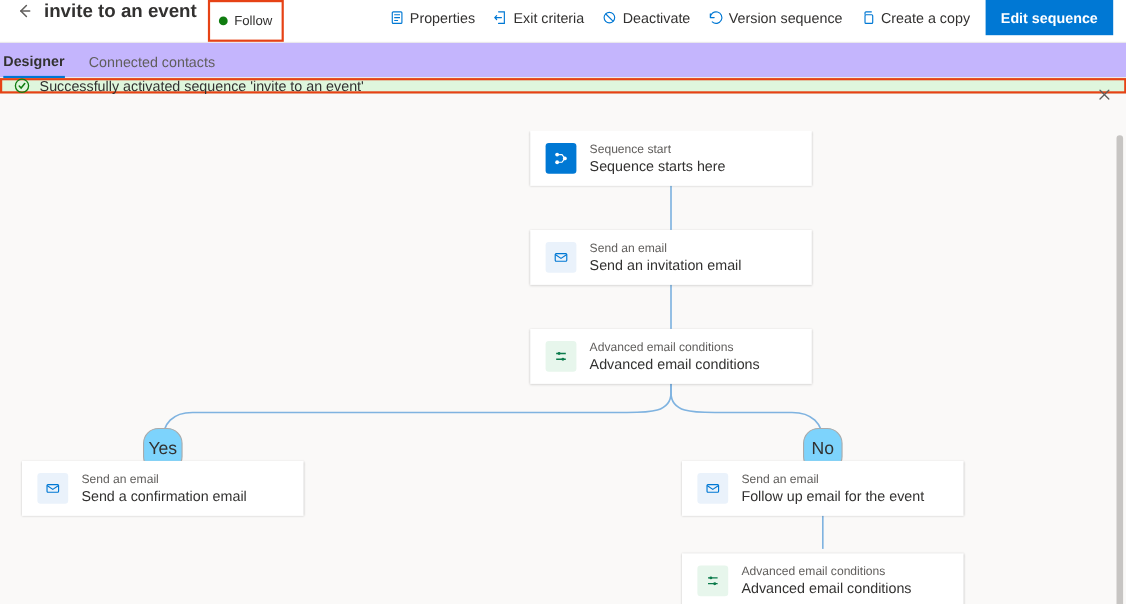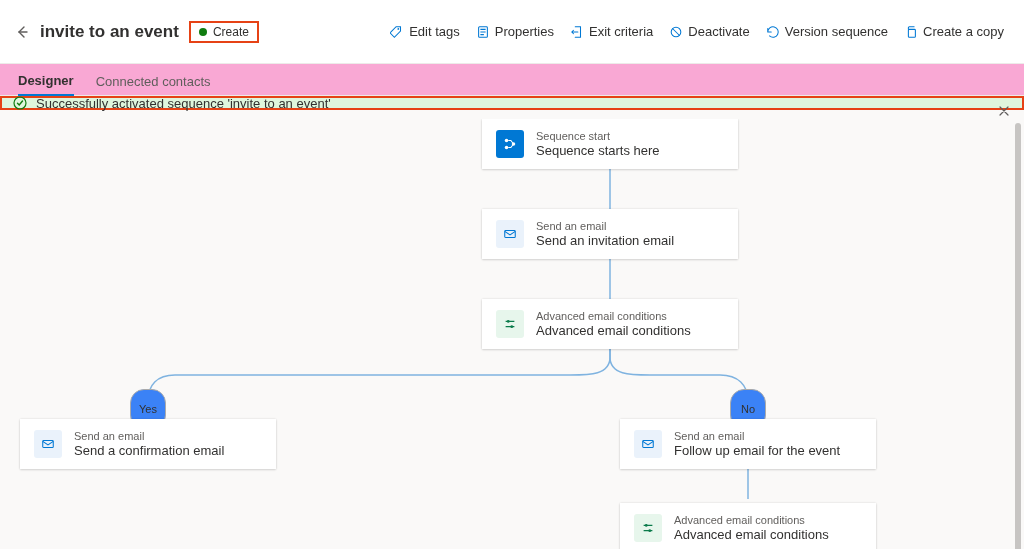--- a/index.html
+++ b/index.html
@@ -1,77 +1,70 @@
 <!DOCTYPE html>
 <html><head>
 <meta charset="utf-8">
 <style>
   * { box-sizing: border-box; margin: 0; padding: 0; font-family: "Segoe UI", sans-serif; }
   body { width: 1024px; height: 549px; background: #faf9f8; position: relative; overflow: hidden; font-size: 13px; color: #323130; }
 
   
-  .hdr { background: #fff; height: 64px; display: flex; align-items: center; padding: 0 12px; border-bottom: 1px solid #edebe9; }
+  .hdr { background: #fff; height: 39px; display: flex; padding: 0 12px; border-bottom: 1px solid #edebe9; }
   .back { width: 20px; height: 20px; display: flex; align-items: center; justify-content: center; color: #605e5c; cursor: pointer; margin-right: 8px; }
   .title { font-size: 17px; font-weight: 600; color: #323130; margin-right: 10px; }
   .status-chip { display: inline-flex; align-items: center; border: 2px solid #e64215; padding: 2px 8px; font-size: 12px; color: #323130; }
   .status-dot { width: 8px; height: 8px; border-radius: 50%; background: #107c10; margin-right: 6px; }
   .hdr-spacer { flex: 1; }
   .cmd { display: inline-flex; align-items: center; gap: 5px; height: 32px; padding: 0 8px; color: #323130; font-size: 13px; cursor: pointer; }
   .cmd svg { color: #0078d4; }
   .btn-primary { background: #0078d4; color: #fff; font-weight: 600; border: none; height: 32px; padding: 0 14px; font-size: 13px; cursor: pointer; margin-left: 6px; }
 
   
-  .tabs { background: #f9a8d4; height: 32px; display: flex; align-items: flex-end; padding: 0 18px; gap: 22px; border-bottom: 1px solid #edebe9; }
+  .tabs { background: #c4b5fd; height: 32px; display: flex; align-items: flex-end; padding: 0 3px; gap: 22px; border-bottom: 1px solid #edebe9; }
   .tab { font-size: 13px; color: #605e5c; padding-bottom: 6px; cursor: pointer; }
   .tab.active { color: #323130; font-weight: 600; border-bottom: 2px solid #0078d4; margin-bottom: -1px; }
 
   
   .banner { position: relative; background: #dff6dd; border: 2px solid #e64215; height: 14px; display: flex; align-items: center; padding: 0 10px; font-size: 13px; color: #323130; }
   .banner .chk { color: #107c10; margin-right: 8px; }
   .banner-close { position: absolute; right: 10px; top: 5px; color: #605e5c; cursor: pointer; }
 
   
   .canvas { position: absolute; left: 0; top: 119px; right: 0; bottom: 0; background: #faf9f8; overflow: hidden; }
   .canvas-scroll { position: absolute; right: 3px; top: 4px; width: 6px; height: 430px; background: #c7c5c3; border-radius: 3px; }
 
   .node { position: absolute; background: #fff; display: flex; align-items: center; gap: 12px; padding: 10px 14px; box-shadow: 0 0 2px rgba(0,0,0,.12), 0 1px 2px rgba(0,0,0,.12); width: 256px; cursor: pointer; }
   .node .ic { width: 28px; height: 28px; border-radius: 3px; display: flex; align-items: center; justify-content: center; flex-shrink: 0; }
   .node .ic.start { background: #0078d4; color: #fff; }
   .node .ic.mail  { background: #eaf2fb; color: #0078d4; }
   .node .ic.adv   { background: #e7f6ec; color: #0b7b4b; }
   .node .txt .cap { font-size: 11px; color: #605e5c; line-height: 14px; }
   .node .txt .lbl { font-size: 13px; font-weight: 400; color: #323130; line-height: 16px; }
 
-  .branch { position: absolute; width: 36px; height: 40px; border: 1px solid #aaa; border-radius: 14px; background: #3b82f6; display: flex; align-items: center; justify-content: center; font-size: 11px; color: #323130; }
+  .branch { position: absolute; width: 36px; height: 40px; border: 1px solid #aaa; border-radius: 14px; background: #7dd3fc; display: flex; align-items: center; justify-content: center; font-size: 16px; color: #323130; }
 
   svg.connect { position: absolute; left: 0; top: 0; pointer-events: none; }
 </style>
 </head>
 <body>
 
 <div class="hdr">
   <div class="back">
     <svg width="16" height="16" viewBox="0 0 16 16">
         <path d="M10 3 5 8l5 5" stroke="currentColor" stroke-width="1.4" fill="none" stroke-linecap="round"></path>
         <path d="M5 8h8" stroke="currentColor" stroke-width="1.4" stroke-linecap="round"></path>
       </svg>
   </div>
   <div class="title">invite to an event</div>
   <div class="status-chip">
     <span class="status-dot"></span>
-    <span>Create</span>
+    <span>Follow</span>
   </div>
   <div class="hdr-spacer"></div>
-  <div class="cmd">
-    <svg width="14" height="14" viewBox="0 0 16 16">
-        <path d="M2 7l5-5h5v5l-7 7-5-5z" fill="none" stroke="currentColor" stroke-width="1.2"></path>
-        <circle cx="9.5" cy="4.5" r="1" fill="currentColor"></circle>
-      </svg>
-    <span>Edit tags</span>
-  </div>
   <div class="cmd">
     <svg width="14" height="14" viewBox="0 0 16 16">
         <rect x="3" y="2" width="10" height="12" rx="1" fill="none" stroke="currentColor" stroke-width="1.2"></rect>
         <path d="M5 5h6M5 8h6M5 11h4" stroke="currentColor" stroke-width="1.2"></path>
       </svg>
     <span>Properties</span>
   </div>
   <div class="cmd">
     <svg width="14" height="14" viewBox="0 0 16 16">
         <path d="M6 2h6v12H6M9 8H2m0 0 2-2M2 8l2 2" fill="none" stroke="currentColor" stroke-width="1.2" stroke-linecap="round"></path>
@@ -91,20 +84,21 @@
       </svg>
     <span>Version sequence</span>
   </div>
   <div class="cmd">
     <svg width="14" height="14" viewBox="0 0 16 16">
         <rect x="5" y="5" width="8" height="9" rx="1" fill="none" stroke="currentColor" stroke-width="1.2"></rect>
         <path d="M5 5V3a1 1 0 0 1 1-1h6" fill="none" stroke="currentColor" stroke-width="1.2"></path>
       </svg>
     <span>Create a copy</span>
   </div>
+  <button class="btn-primary">Edit sequence</button>
 </div>
 
 <div class="tabs">
   <div class="tab active">Designer</div>
   <div class="tab">Connected contacts</div>
 </div>
 
 <div class="banner">
   <svg class="chk" width="16" height="16" viewBox="0 0 16 16">
       <circle cx="8" cy="8" r="6" fill="none" stroke="currentColor" stroke-width="1.2"></circle>

